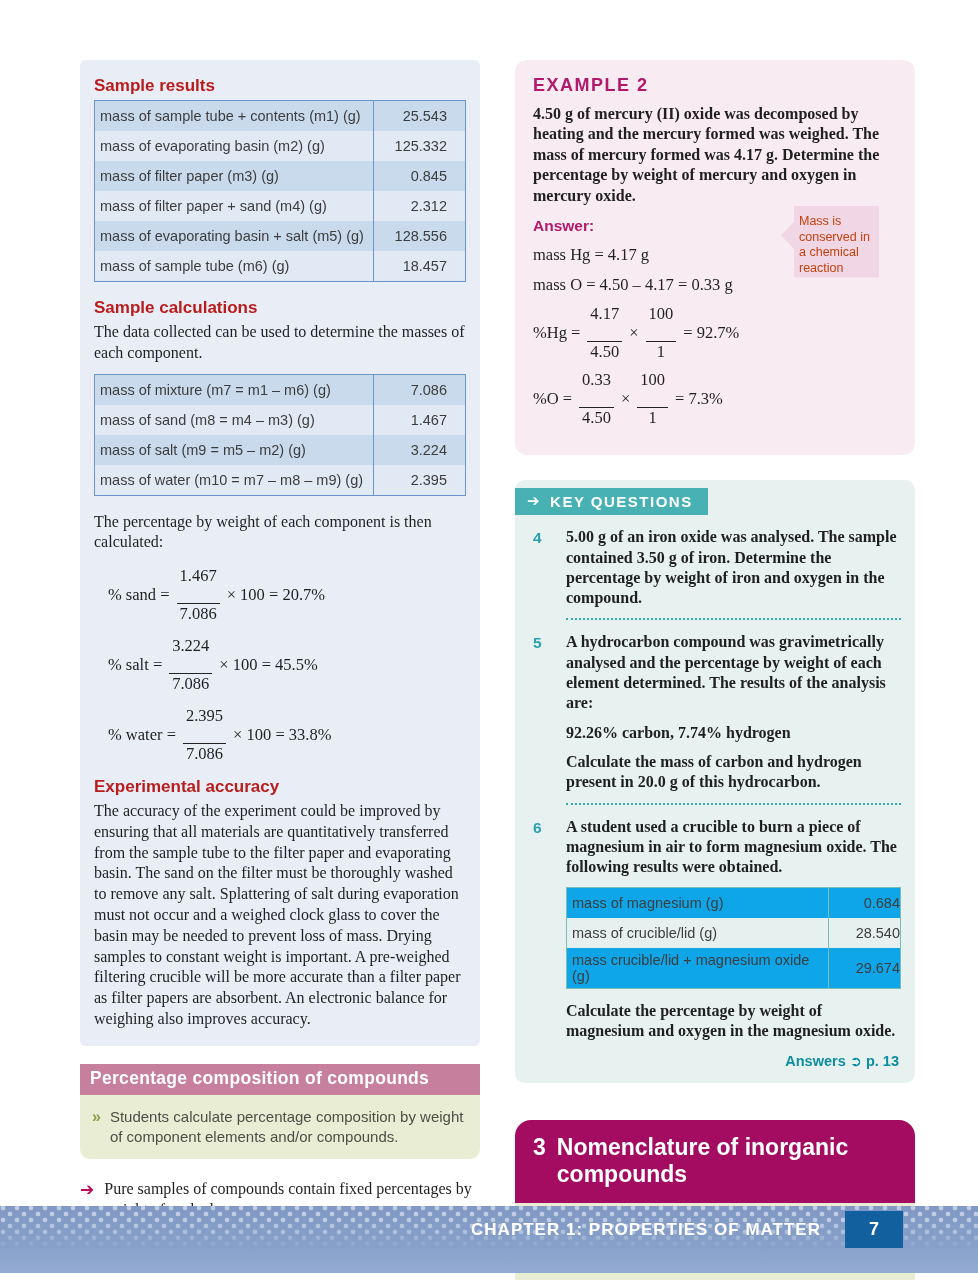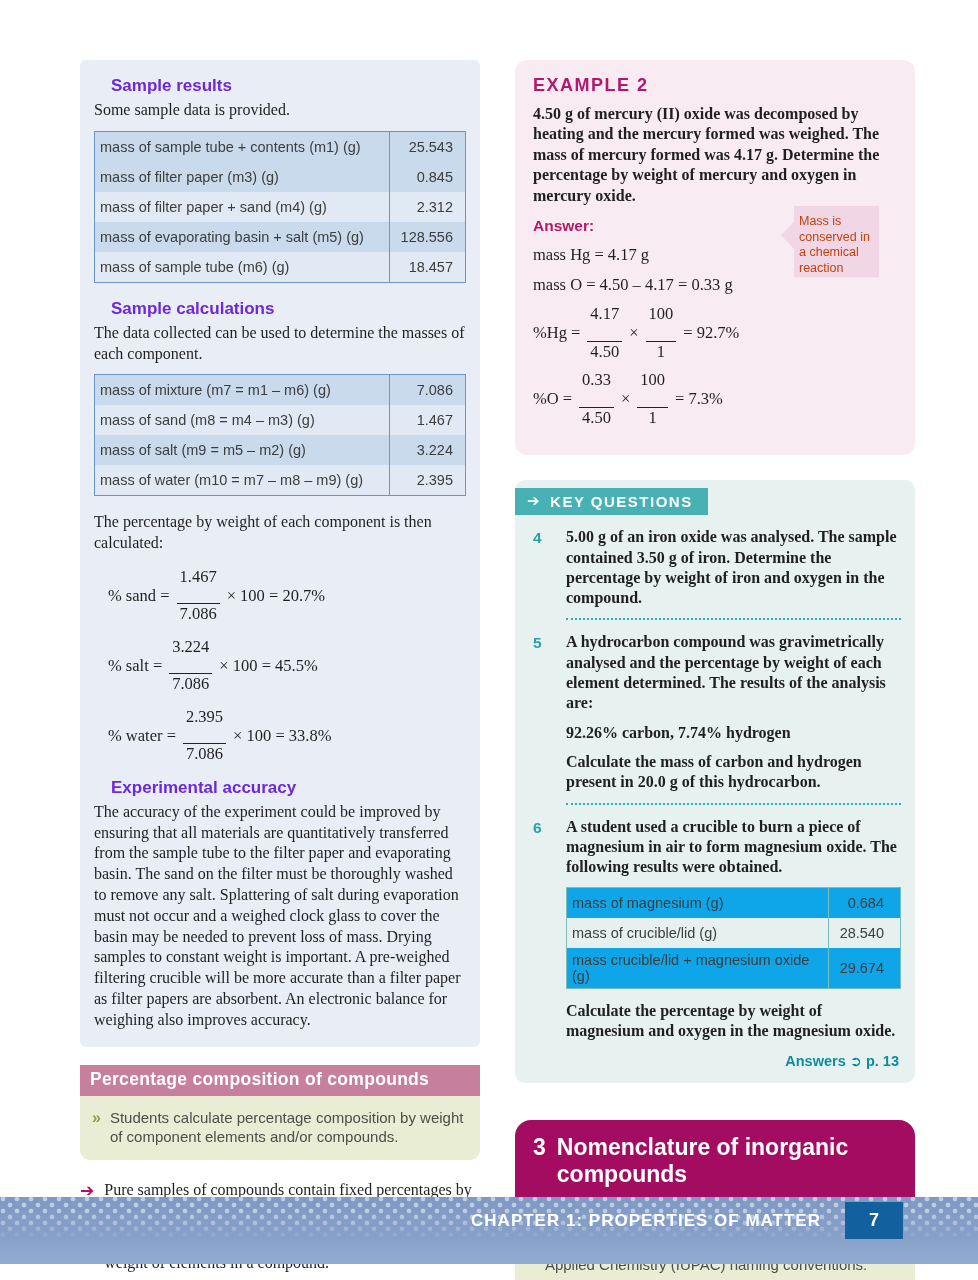--- a/index.html
+++ b/index.html
@@ -4,36 +4,36 @@
 <style>
   html,body { margin:0; padding:0; background:#ffffff; }
   .page { position:relative; width:978px; height:1280px; background:#ffffff;
           font-family:"Liberation Serif", serif; color:#1f1f1f; overflow:hidden; }
 
   .col-left  { position:absolute; left:80px;  top:60px; width:400px; }
   .col-right { position:absolute; left:515px; top:60px; width:400px; }
 
   
   .panel { background:#e9eef6; border-radius:6px; padding:16px 14px 16px; box-sizing:border-box; }
-  .sec-h { font-family:"Liberation Sans", sans-serif; font-weight:bold; color:#6d28d9;
-           font-size:17px; margin:0 17px 4px; }
+  .sec-h { font-family:"Liberation Sans", sans-serif; font-weight:bold; color:#b91c1c;
+           font-size:17px; margin:0 0 4px; }
   .body-p { font-size:16px; line-height:1.3; margin:0 0 10px; }
   .mt { margin-top:14px; }
 
   
   .t-table { border:1.5px solid #6b94cb; font-family:"Liberation Sans", sans-serif;
              font-size:14.5px; color:#3d3d3d; margin-bottom:16px; }
   .t-row { display:flex; align-items:stretch; min-height:30px; }
   .t-label { flex:1; display:flex; align-items:center; padding:4px 8px 4px 5px; }
-  .t-value { width:76px; flex:none; display:flex; align-items:center; justify-content:flex-end;
-             padding-right:12px; border-left:1.5px solid #6b94cb; box-sizing:border-box; }
+  .t-value { width:92px; flex:none; display:flex; align-items:center; justify-content:flex-end;
+             padding-right:18px; border-left:1.5px solid #6b94cb; box-sizing:border-box; }
   .blue .t-odd  { background:#c9daed; }
   .blue .t-even { background:#e0e9f4; }
   .teal { border-color:#7cbcb8; margin-bottom:12px; }
-  .teal .t-value { border-color:#7cbcb8; width:72px; padding-right:16px; }
+  .teal .t-value { border-color:#7cbcb8; width:72px; padding-right:0; }
   .teal .t-odd  { background:#0ea5e9; }
   .teal .t-even { background:#e6f1ef; }
 
   
   .formula-line { display:flex; align-items:center; gap:7px; margin:14px 14px; font-size:16.5px; }
   .frac { display:inline-flex; flex-direction:column; align-items:center; line-height:1.12; }
   .fn { padding:0 3px 17px; border-bottom:1.3px solid #222; }
   .fd { padding-top:1px; }
 
   
@@ -83,21 +83,21 @@
              font-weight:bold; font-size:14.5px; padding:3px 16px 0 0; }
   .answers .ic { font-family:"DejaVu Sans", sans-serif; }
 
   
   .section-banner { margin-top:37px; background:#a30c60; border-radius:16px 16px 0 0; color:#fff;
                     font-family:"Liberation Sans", sans-serif; font-weight:bold; font-size:23px;
                     line-height:1.18; padding:14px 18px 15px; display:flex; gap:11px; }
   .col-right .bullets { margin-top:24px; }
 
   
-  .footer { position:absolute; left:0; bottom:16px; width:978px; height:67px;
+  .footer { position:absolute; left:0; bottom:7px; width:978px; height:67px;
             background:linear-gradient(180deg,#7f99c4 0%, #86a0c9 55%, #93abd1 100%); }
   .footer-dots, .footer-fade { position:absolute; top:0; left:0; right:0; height:42px; }
   .footer-dots { background-image:
       radial-gradient(circle, rgba(255,255,255,.5) 2px, rgba(255,255,255,0) 2.7px),
       radial-gradient(circle, rgba(255,255,255,.5) 2px, rgba(255,255,255,0) 2.7px);
       background-size:14px 12px,14px 12px; background-position:3px 2px,10px 8px; }
   .footer-fade { background:linear-gradient(180deg, rgba(127,153,196,0) 30%,
       rgba(131,157,199,.35) 65%, #86a0c9 100%); }
   .footer-row { position:absolute; top:5px; right:75px; display:flex; align-items:center; gap:24px; }
   .chapter { color:#fff; font-family:"Liberation Sans", sans-serif; font-weight:bold;
@@ -107,25 +107,28 @@
              font-weight:bold; font-size:18px; }
 </style>
 </head>
 <body>
 
 <div class="page">
 
   <div class="col-left">
     <div class="panel">
       <p class="sec-h">Sample results</p>
-      <p class="body-p">Some sample data is provided.</p>
       <div class="t-table blue">
           <div class="t-row t-odd">
             <div class="t-label">mass of sample tube + contents (m1) (g)</div>
             <div class="t-value">25.543</div>
+          </div>
+          <div class="t-row t-even">
+            <div class="t-label">mass of evaporating basin (m2) (g)</div>
+            <div class="t-value">125.332</div>
           </div>
           <div class="t-row t-odd">
             <div class="t-label">mass of filter paper (m3) (g)</div>
             <div class="t-value">0.845</div>
           </div>
           <div class="t-row t-even">
             <div class="t-label">mass of filter paper + sand (m4) (g)</div>
             <div class="t-value">2.312</div>
           </div>
           <div class="t-row t-odd">

